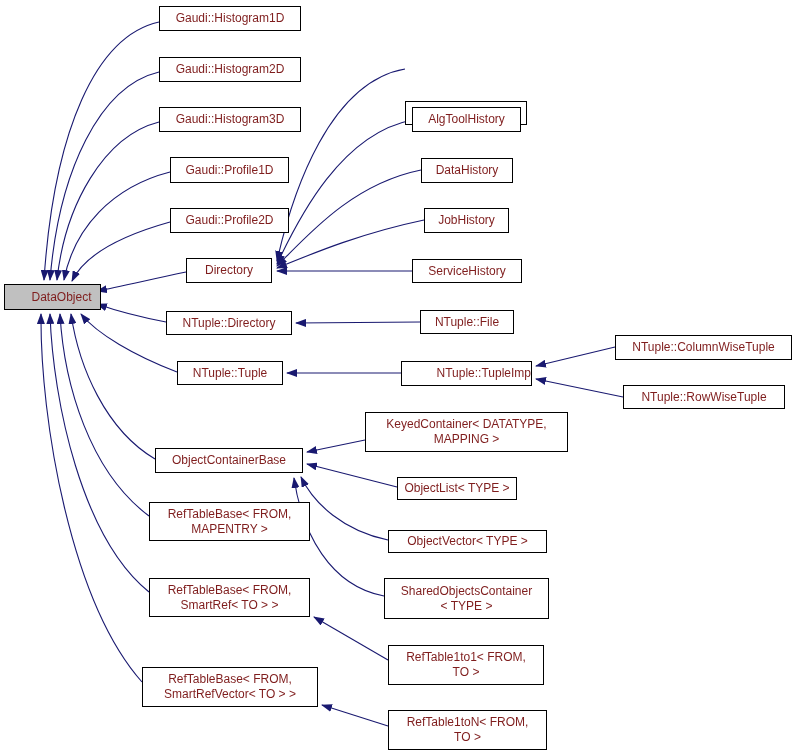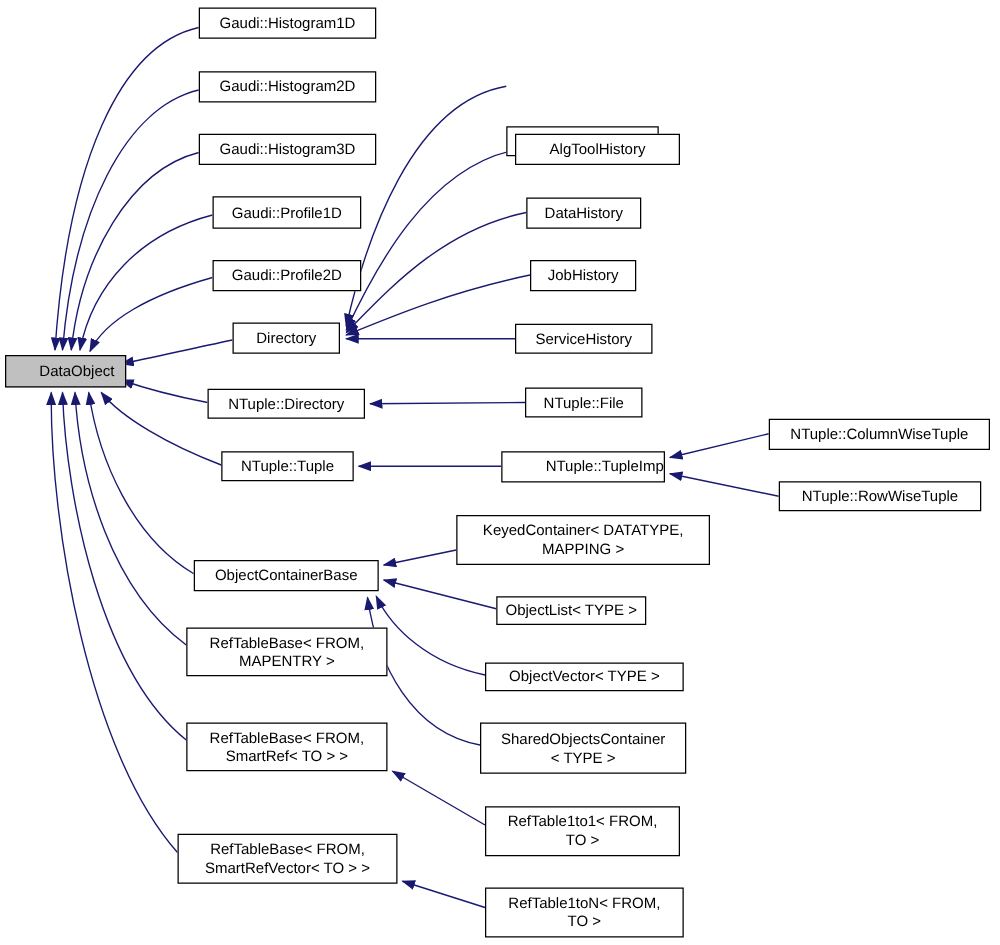--- a/index.html
+++ b/index.html
@@ -11,21 +11,21 @@
     overflow:hidden;
   }
   #edges{position:absolute;left:0;top:0;width:800px;height:756px;}
   .node{
     position:absolute;
     box-sizing:border-box;
     border:1px solid #000000;
     background:#ffffff;
     display:flex;align-items:center;justify-content:center;
     text-align:center;
-    font-size:12px;line-height:15px;color:#000000;
+    font-size:12px;line-height:15px;color:#7f1d1d;
     white-space:pre-line;
     cursor:pointer;
   }
   .node.base{background:#c0c0c0;}
 </style>
 </head>
 <body>
 
 <div id="canvas">
 
@@ -79,21 +79,21 @@
   <div class="node" style="left:166px;top:311px;width:126px;height:24px;"><span>NTuple::Directory</span></div>
   <div class="node" style="left:155px;top:448px;width:148px;height:25px;"><span>ObjectContainerBase</span></div>
   <div class="node" style="left:149px;top:502px;width:161px;height:39px;"><span>RefTableBase&lt; FROM,
 MAPENTRY &gt;</span></div>
   <div class="node" style="left:149px;top:578px;width:161px;height:39px;"><span>RefTableBase&lt; FROM,
 SmartRef&lt; TO &gt; &gt;</span></div>
   <div class="node" style="left:142px;top:667px;width:176px;height:40px;"><span>RefTableBase&lt; FROM,
 SmartRefVector&lt; TO &gt; &gt;</span></div>
 
   <div class="node" style="left:405px;top:57px;width:122px;height:24px;margin-top:44px;"><span>AlgorithmHistory</span></div>
-  <div class="node" style="left:412px;top:107px;width:132px;height:25px;"><span>AlgToolHistory</span></div>
+  <div class="node" style="left:412px;top:107px;width:109px;height:25px;"><span>AlgToolHistory</span></div>
   <div class="node" style="left:421px;top:158px;width:92px;height:25px;"><span>DataHistory</span></div>
   <div class="node" style="left:424px;top:208px;width:85px;height:25px;"><span>JobHistory</span></div>
   <div class="node" style="left:412px;top:259px;width:110px;height:24px;"><span>ServiceHistory</span></div>
   <div class="node" style="left:420px;top:310px;width:94px;height:24px;"><span>NTuple::File</span></div>
   <div class="node" style="left:401px;top:361px;width:131px;height:25px;justify-content:flex-end;"><span>NTuple::TupleImp</span></div>
   <div class="node" style="left:365px;top:412px;width:203px;height:40px;"><span>KeyedContainer&lt; DATATYPE,
 MAPPING &gt;</span></div>
   <div class="node" style="left:397px;top:477px;width:120px;height:23px;"><span>ObjectList&lt; TYPE &gt;</span></div>
   <div class="node" style="left:388px;top:530px;width:159px;height:23px;"><span>ObjectVector&lt; TYPE &gt;</span></div>
   <div class="node" style="left:384px;top:578px;width:165px;height:41px;"><span>SharedObjectsContainer

